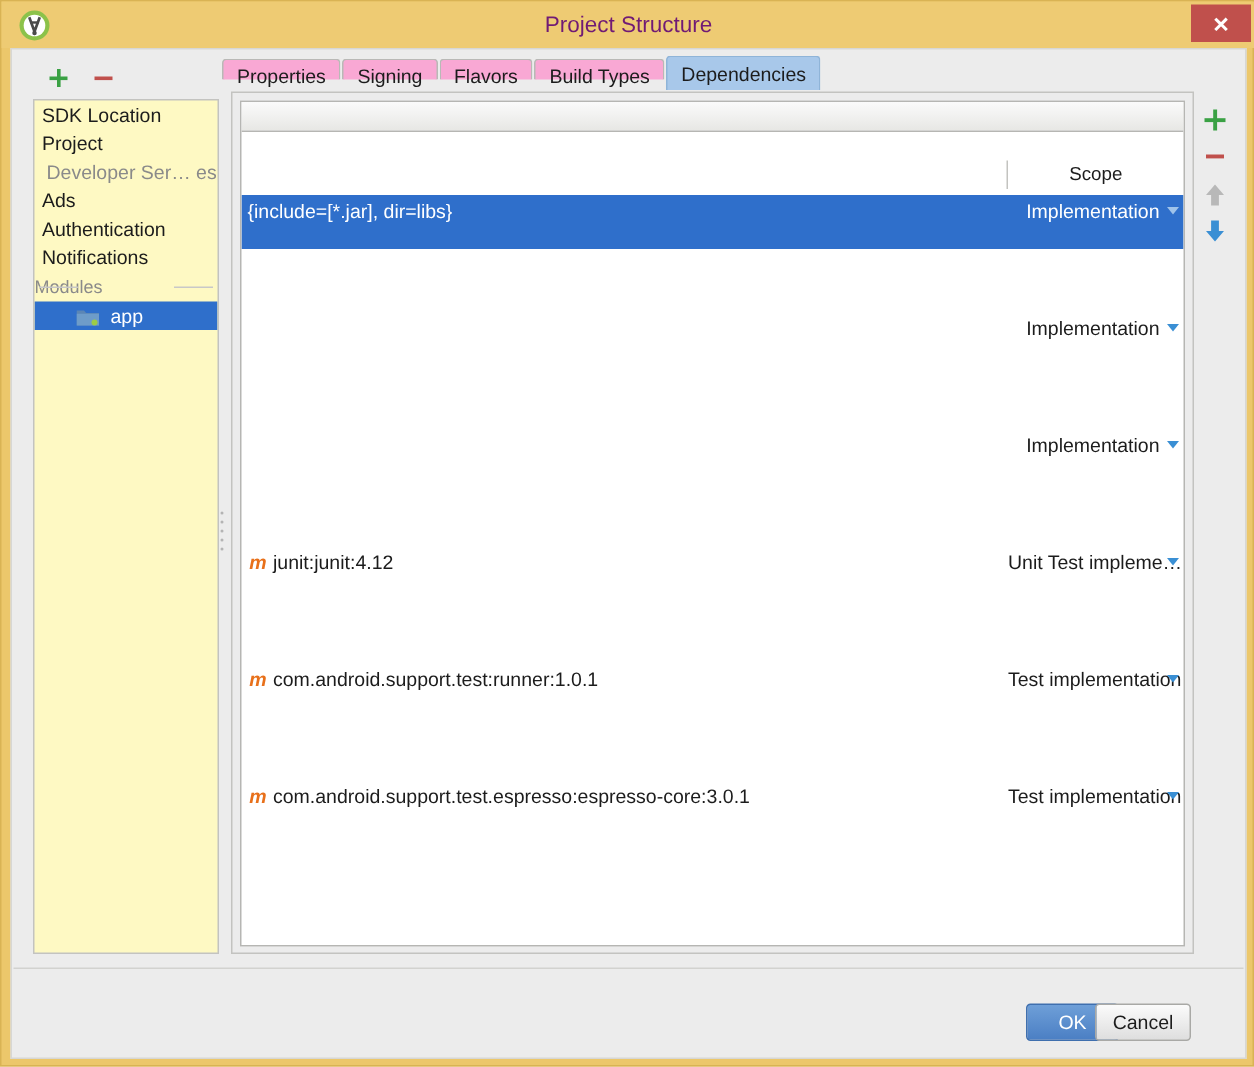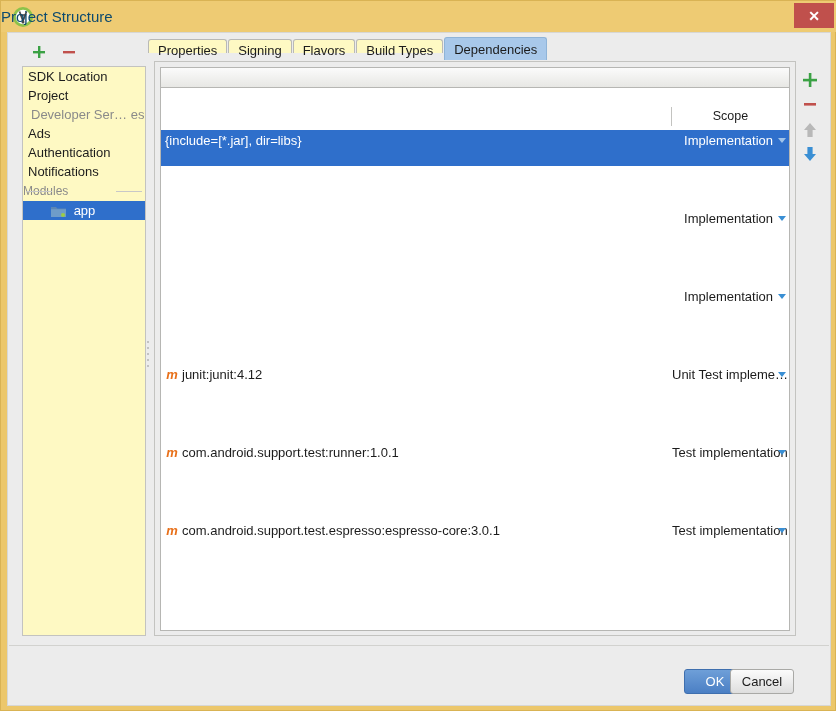--- a/index.html
+++ b/index.html
@@ -16,22 +16,22 @@
     box-sizing:border-box;
     border:1px solid #d9b354;
   }
   
   .titlebar{
     position:absolute;left:0;top:0;width:836px;height:31px;
     background:#eecb73;
   }
   .title-text{
     position:absolute;left:0;top:0;width:836px;height:31px;
-    line-height:31px;text-align:left;
-    font-size:15px;color:#0c4a6e;
+    line-height:31px;text-align:center;
+    font-size:15px;color:#701a75;
   }
   .app-icon{
     position:absolute;left:10px;top:4px;width:24px;height:24px;
   }
   .close-btn{
     position:absolute;right:3px;top:2px;width:40px;height:25px;
     background:#c0504c;border:none;cursor:pointer;
     display:flex;align-items:center;justify-content:center;
   }
   .close-btn .x{
@@ -95,21 +95,21 @@
     position:absolute;left:3px;width:2px;height:2px;
     background:#b4b4b4;border-radius:50%;
   }
   
   .tabs{
     position:absolute;left:140px;top:6px;height:23px;
   }
   .tab{
     position:relative;float:left;height:14px;line-height:21px;
     padding:0 9px;margin-right:1px;
-    background:#fef9c3;border:1px solid #b9b9b6;
+    background:#f9a8d4;border:1px solid #b9b9b6;
     border-bottom:none;
     border-radius:3px 3px 0 0;
     font-size:13px;color:#1c1c1c;cursor:pointer;
     box-sizing:border-box;
   }
   .tab.active{
     background:#a8c8ea;border-color:#8fb4d8;
     height:23px;line-height:23px;margin-top:-2px;
   }
   

